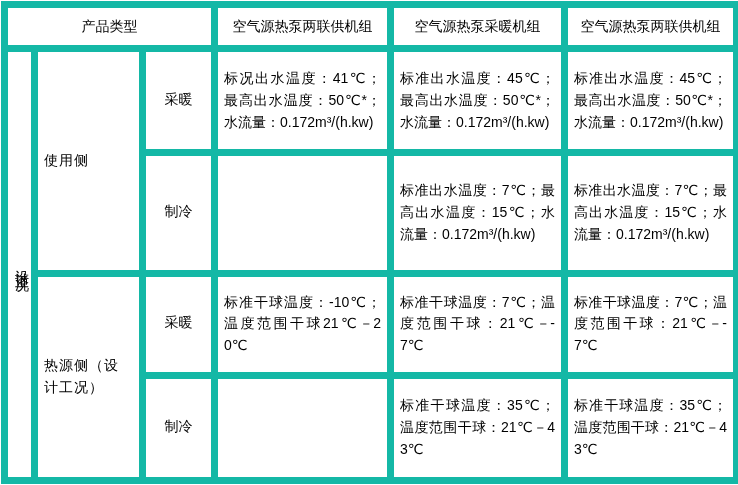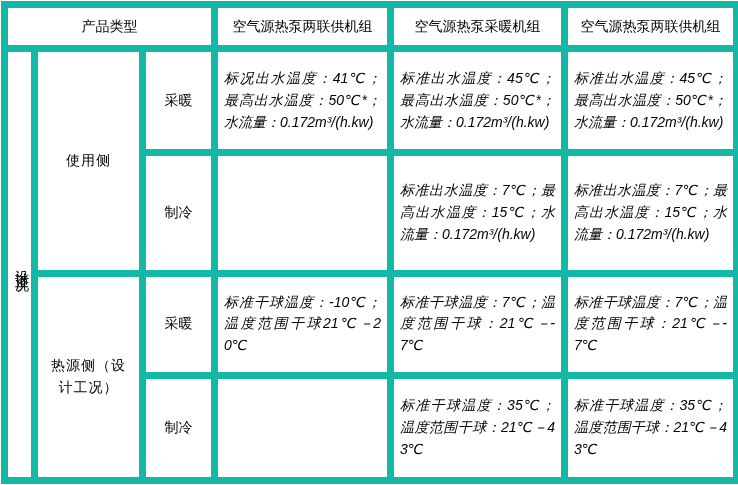--- a/index.html
+++ b/index.html
@@ -27,21 +27,20 @@
     vertical-align: middle;
     font-weight: normal;
     font-size: 14px;
     line-height: 1.55;
   }
   .hdr {
     text-align: center;
     font-size: 13px;
   }
   .side-label {
-    text-align: center;
     font-size: 13px;
     font-weight: bold;
     letter-spacing: 1px;
   }
   .vert-label {
     text-align: center;
     font-size: 13px;
     font-weight: bold;
     width: 30px;
     padding: 2px;
@@ -50,27 +49,27 @@
     writing-mode: vertical-rl;
     text-orientation: upright;
     letter-spacing: 3px;
     margin: 0 auto;
     line-height: 1.1;
   }
   .mode-label {
     text-align: center;
     font-size: 13px;
     font-weight: bold;
+    font-family: Liberation Mono, monospace;
   }
   .cell-text {
     text-align: justify;
     text-align-last: left;
     font-size: 12.5px;
     word-break: break-all;
-    font-style: italic;
   }
   .col-w1 { width: 30px; }
   .col-w2 { width: 108px; }
   .col-w3 { width: 72px; }
   .col-w4 { width: 176px; }
   .col-w5 { width: 174px; }
   .col-w6 { width: 172px; }
   .row-h-hdr { height: 44px; }
   .row-h1 { height: 104px; }
   .row-h2 { height: 120px; }

